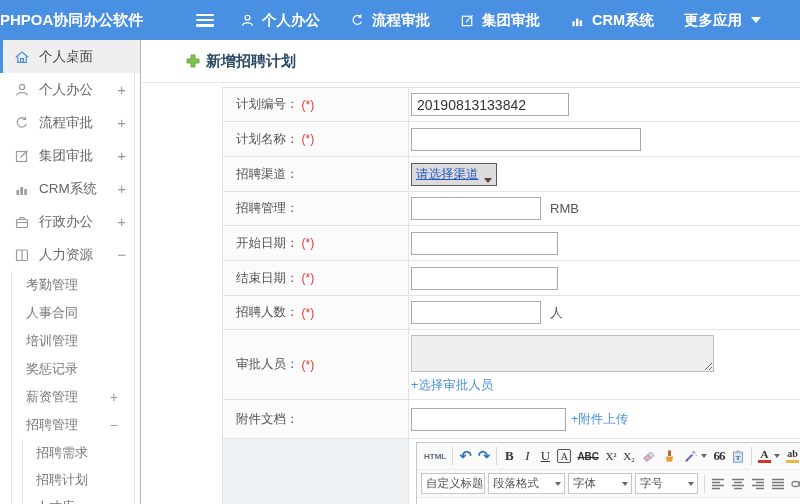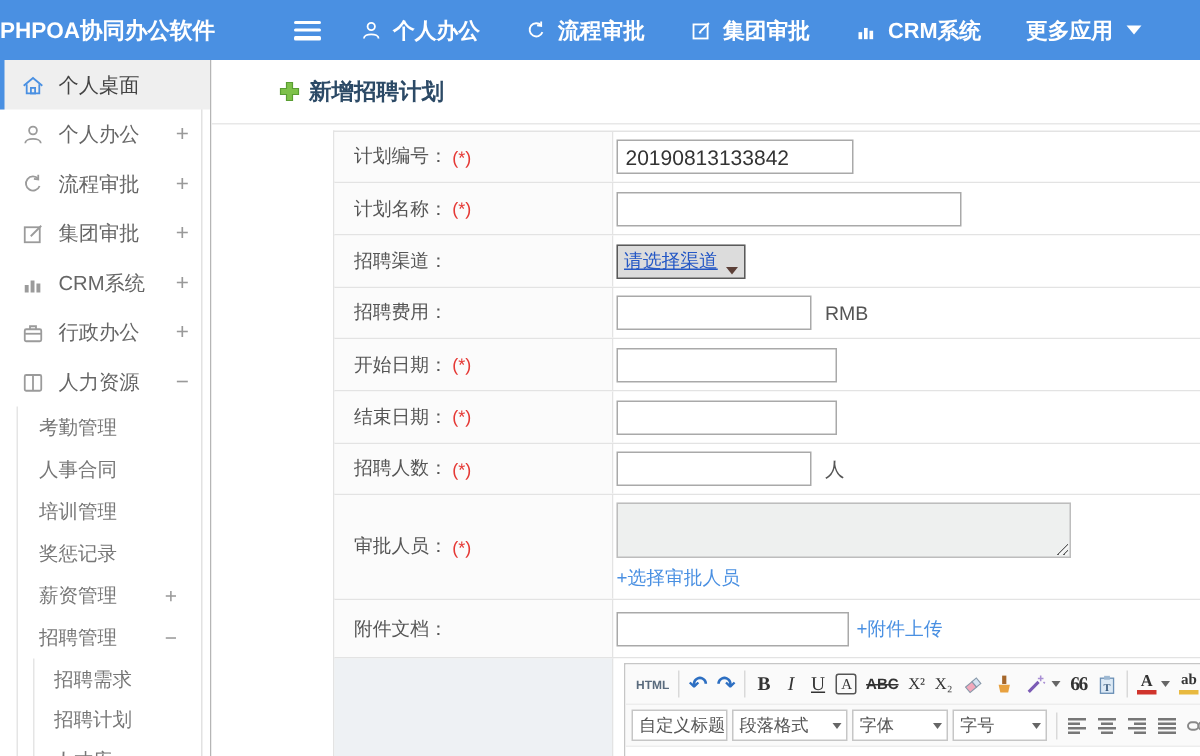--- a/index.html
+++ b/index.html
@@ -290,21 +290,21 @@
           <div class="fcell-field">
             <span class="pseudo-select">
               <span class="sel-text">请选择渠道</span>
               <span class="sel-arrow"></span>
             </span>
           </div>
         </div>
 
         <div class="frow">
           <div class="fcell-label">
-            <span>招聘费用：</span>
+            <span>招聘管理：</span>
           </div>
           <div class="fcell-field">
             <input type="text" class="w130" style="">
             <span class="suffix">RMB</span>
           </div>
         </div>
 
         <div class="frow" style="height:35px">
           <div class="fcell-label">
             <span>开始日期：</span>

